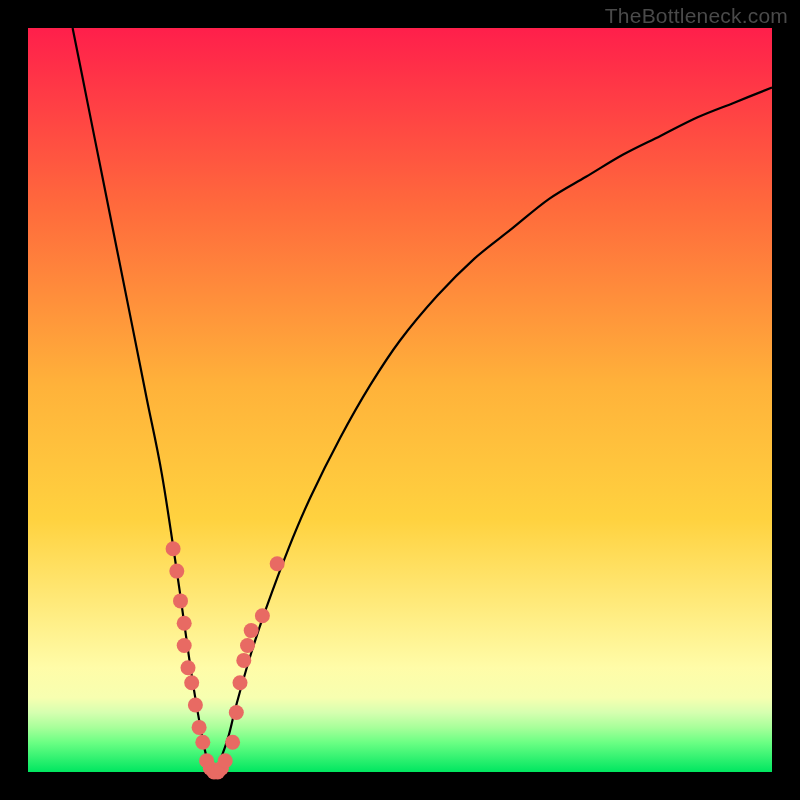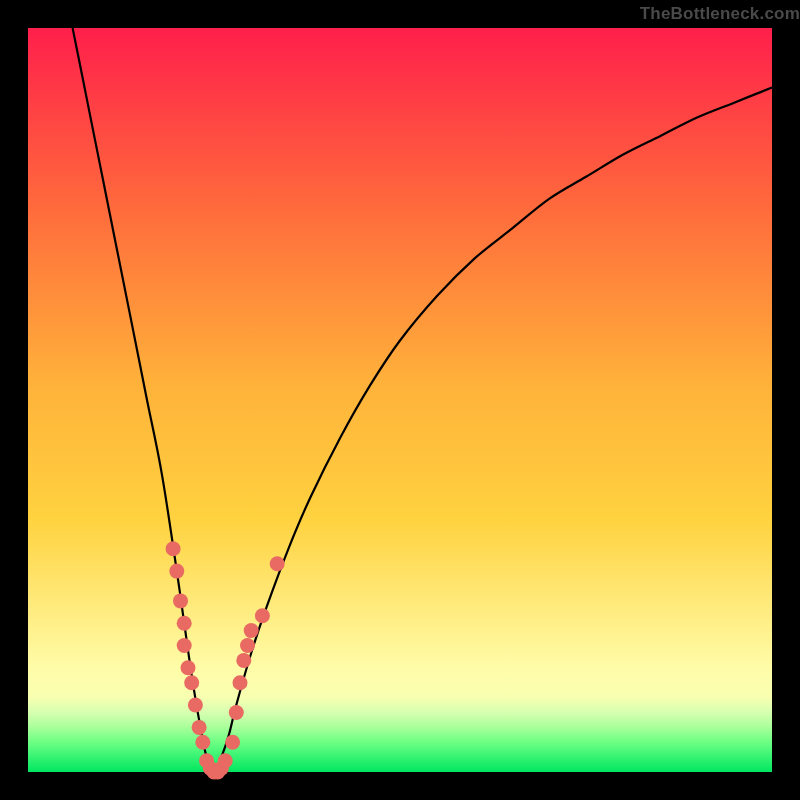--- a/index.html
+++ b/index.html
@@ -21,24 +21,24 @@
     position: absolute;
     left: 28px;
     top: 28px;
     width: 744px;
     height: 744px;
     
   }
   .watermark {
     position: absolute;
     top: 4px;
-    right: 0;
+    right: 12px;
     color: #4a4a4a;
-    font-size: 17px;
-    font-weight: 700;
+    font-size: 21px;
+    font-weight: 400;
     letter-spacing: 0.2px;
     user-select: none;
   }
   svg.curve {
     position: absolute;
     left: 0; top: 0;
     width: 744px; height: 744px;
     overflow: visible;
   }
 </style>

